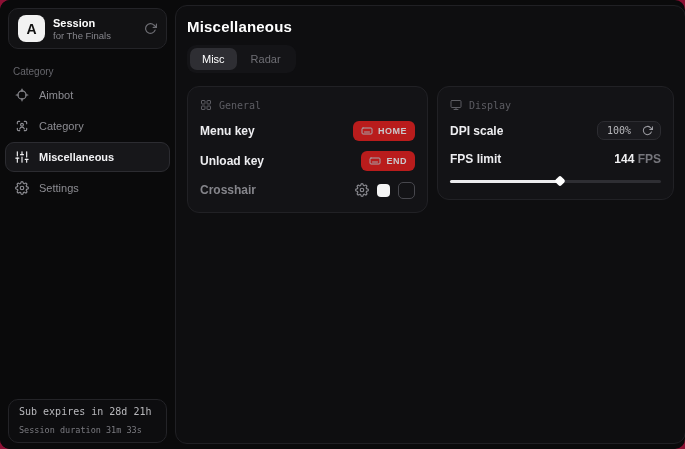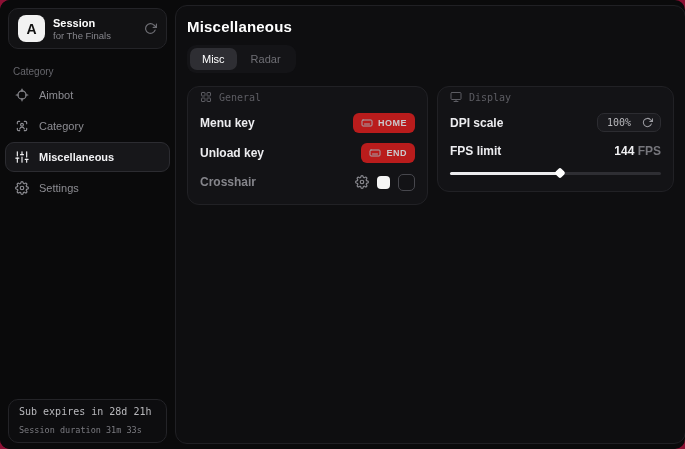--- a/index.html
+++ b/index.html
@@ -22,21 +22,21 @@
   .side-footer{margin:auto 8px 6px 8px;padding:6px 10px 7px;border:1px solid #242428;border-radius:10px;background:#0d0d0f;}
   .sf-line1{font-family:"DejaVu Sans Mono",monospace;font-size:10px;color:#b9b9bd;}
   .sf-line2{font-family:"DejaVu Sans Mono",monospace;font-size:8.5px;color:#7b7b81;margin-top:8px;}
   
   .main{flex:1;margin:5px 4px 5px 0;border:1px solid #202024;border-radius:12px;background:#0e0e10;padding:12px 11px;display:flex;flex-direction:column;box-sizing:border-box;}
   .main-title{font-size:15px;font-weight:700;color:#ffffff;letter-spacing:.2px;}
   .tabs{display:inline-flex;align-self:flex-start;background:#141417;border-radius:9px;padding:3px;gap:2px;margin-top:10px;}
   .tab{font-size:11px;padding:5px 12px;border-radius:7px;color:#6e6e74;cursor:pointer;}
   .tab.active{background:#2e2e33;color:#ffffff;font-weight:400;}
   .cards{display:flex;gap:9px;margin-top:13px;align-items:flex-start;}
-  .card{background:#131316;border:1px solid #212125;border-radius:12px;padding:2px 12px 13px;box-sizing:border-box;}
+  .card{background:#131316;border:1px solid #212125;border-radius:12px;padding:10px 12px 13px;box-sizing:border-box;}
   .card.general{width:241px;}
   .card.display{width:237px;}
   .card-header{display:flex;align-items:center;gap:7px;color:#5d5d63;font-family:"DejaVu Sans Mono",monospace;font-size:10px;margin:2px 0 2px;}
   .row{display:flex;align-items:center;justify-content:space-between;margin-top:10px;min-height:18px;}
   .row-label{font-size:12px;color:#ededf0;font-weight:600;}
   .row-label.muted{color:#85858b;}
   .keybtn{display:inline-flex;align-items:center;gap:5px;background:#b91c1c;border-radius:6px;padding:4px 8px;font-size:9px;color:#c9c9cd;font-weight:700;letter-spacing:.5px;cursor:pointer;}
   .keybtn .kicon{display:flex;color:#a5a5ab;}
   .ch-controls{display:flex;align-items:center;gap:8px;}
   .gear-sm{display:flex;color:#8b8b91;cursor:pointer;}

